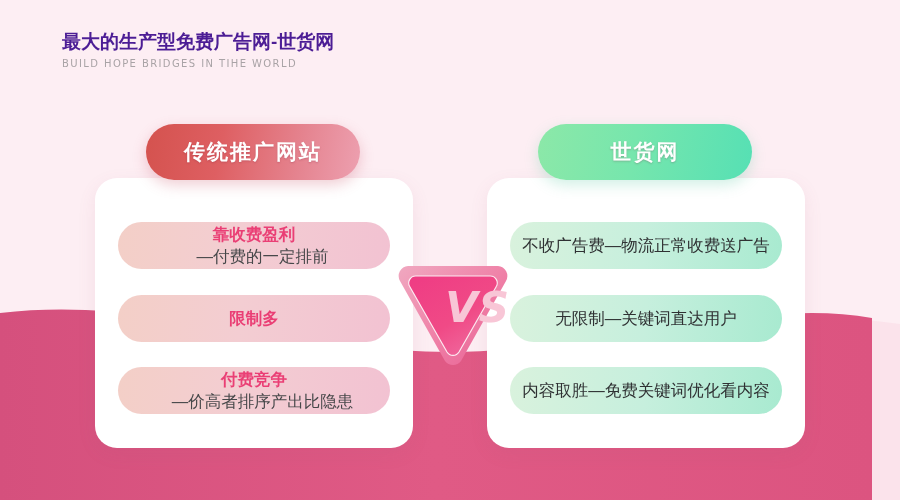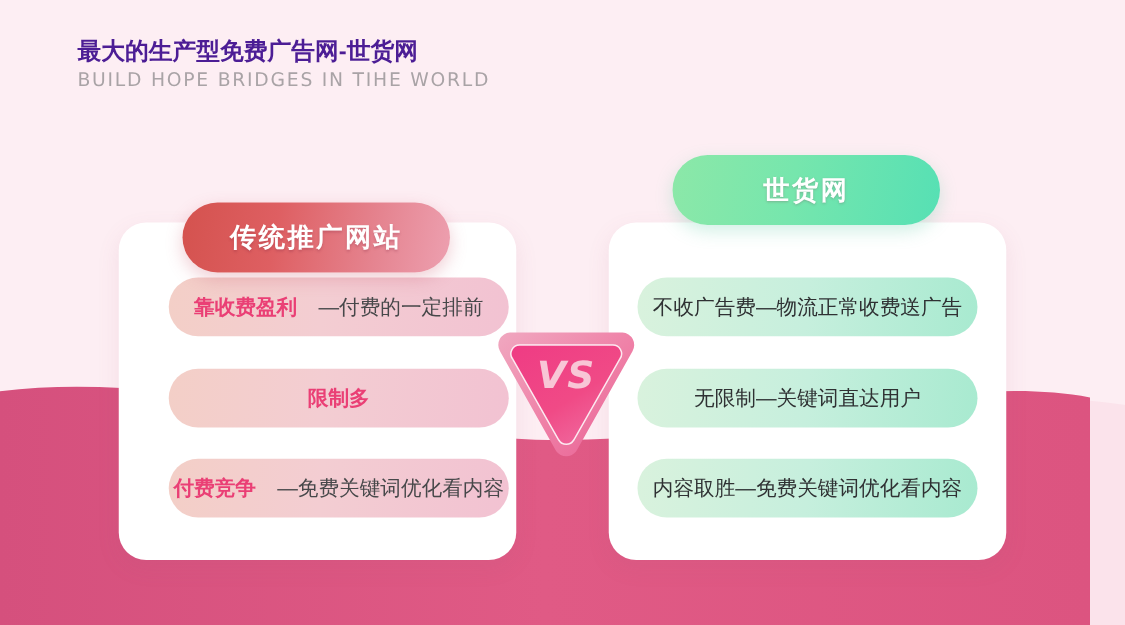--- a/index.html
+++ b/index.html
@@ -41,21 +41,21 @@
   #header-title {
     font-size: 19px;
     font-weight: bold;
     color: #4c1d95;
     letter-spacing: 0px;
     line-height: 24px;
     white-space: nowrap;
   }
   #header-sub {
     margin-top: 4px;
-    font-size: 15px;
+    font-size: 10px;
     color: #a9a3a6;
     letter-spacing: 1.4px;
     line-height: 12px;
     white-space: nowrap;
     font-family: "DejaVu Sans", sans-serif;
   }
 
   
   .column {
     position: absolute;
@@ -89,21 +89,20 @@
     letter-spacing: 2px;
     white-space: nowrap;
     text-shadow: 0 1px 2px rgba(120, 30, 60, 0.25);
   }
   #pill-left {
     left: 146px;
     top: 124px;
     width: 214px;
     background: linear-gradient(100deg, #d4524e 0%, #de5f62 35%, #e58490 72%, #eda0b0 100%);
     box-shadow: 0 5px 14px rgba(200, 80, 100, 0.28);
-    margin-top: 38px;
   }
   #pill-right {
     left: 538px;
     top: 124px;
     width: 214px;
     background: linear-gradient(100deg, #8ce8a8 0%, #76e6ad 45%, #56e0b4 100%);
     box-shadow: 0 5px 14px rgba(90, 200, 160, 0.28);
   }
 
   
@@ -118,23 +117,24 @@
     position: absolute;
     height: 47px;
     border-radius: 24px;
     display: flex;
     align-items: center;
     justify-content: center;
     white-space: nowrap;
     font-size: 16.5px;
   }
   .item.left {
-    left: 40px;
+    left: 23px;
     width: 272px;
     background: linear-gradient(95deg, #f3cfc7 0%, #f3cdd2 45%, #f2c2d2 100%);
+    flex-direction: column;
   }
   .item.right {
     left: 23px;
     width: 272px;
     background: linear-gradient(95deg, #d9f2dd 0%, #c6efdd 50%, #a8ead0 100%);
   }
   .item.row0 { top: 44px; }
   .item.row1 { top: 117px; }
   .item.row2 { top: 189px; }
 
@@ -157,22 +157,22 @@
     top: 262px;
     width: 114px;
     height: 108px;
     z-index: 8;
   }
   #vs-label {
     position: absolute;
     left: 396px;
     top: 283px;
     width: 114px;
-    text-align: center;
-    font-size: 30px;
+    text-align: right;
+    font-size: 42px;
     font-weight: bold;
     font-style: italic;
     letter-spacing: 1px;
     color: #f8c6d6;
     z-index: 9;
     pointer-events: none;
     font-family: "DejaVu Sans", sans-serif;
   }
 </style>
 </head>
@@ -212,21 +212,21 @@
     <div class="items">
       <div class="item left row0">
         <span class="hl">靠收费盈利</span>
           <span class="rest">—付费的一定排前</span>
       </div>
       <div class="item left row1">
         <span class="hl">限制多</span>
       </div>
       <div class="item left row2">
         <span class="hl">付费竞争</span>
-          <span class="rest">—免费关键词优化看内容</span>
+          <span class="rest">—价高者排序产出比隐患</span>
       </div>
     </div>
   </div>
 
   <div id="col-right" class="column">
     <div class="card"></div>
     <div class="items">
       <div class="item right row0">
         <span class="plain">不收广告费—物流正常收费送广告</span>
       </div>

